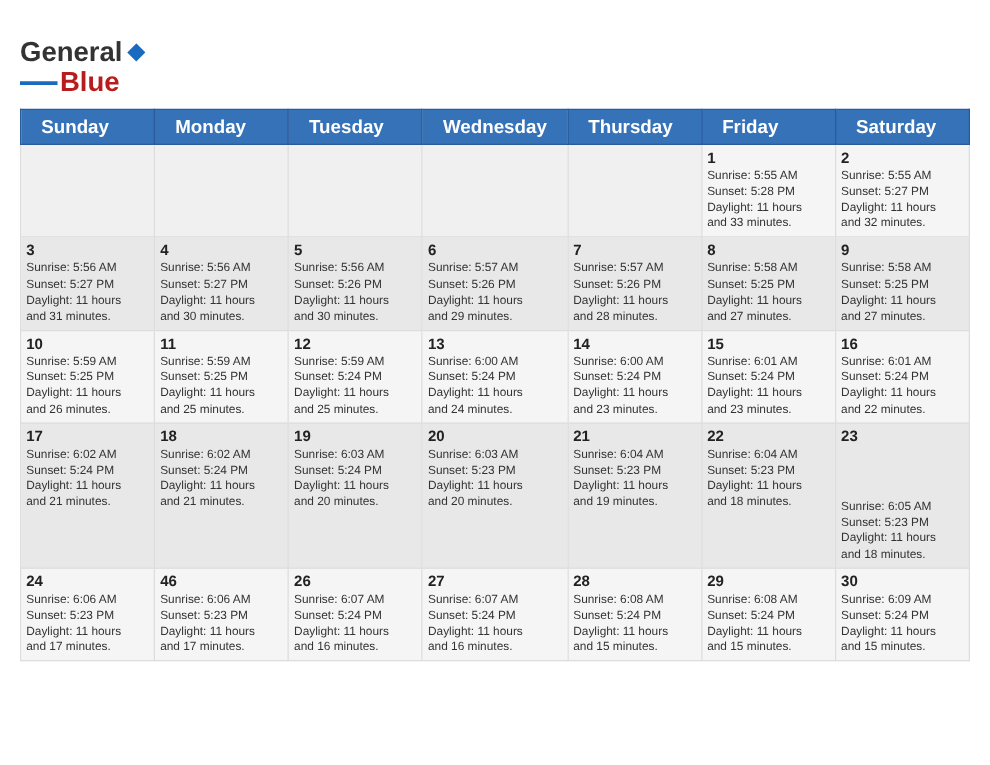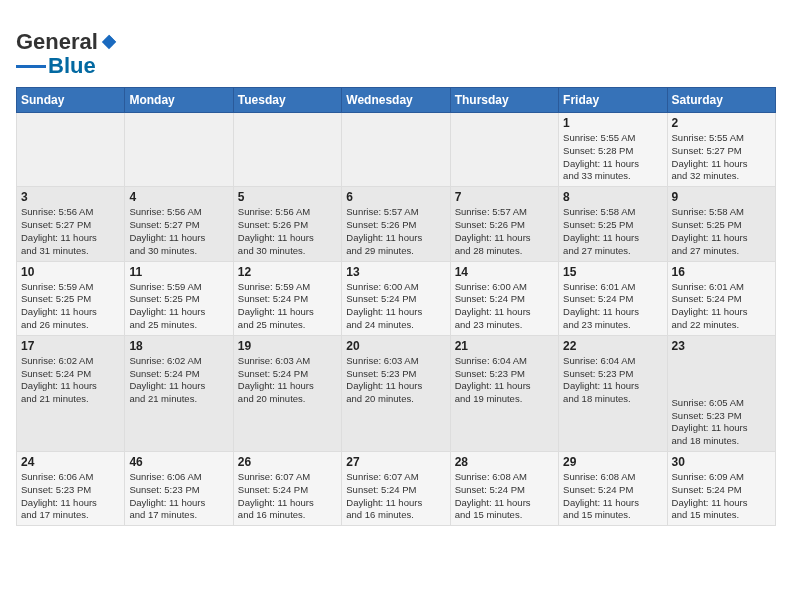--- a/index.html
+++ b/index.html
@@ -51,23 +51,23 @@
       color: #555;
     }
     .calendar {
       width: 100%;
       border-collapse: collapse;
       border: 1px solid #ccc;
     }
     .calendar th {
       background: #3672b8;
       color: #fff;
-      font-size: 12px;
+      font-size: 15px;
       font-weight: bold;
-      padding: 5px 4px;
+      padding: 5px 16px;
       text-align: left;
       border: 1px solid #2a5a9a;
     }
     .calendar td {
       vertical-align: top;
       border: 1px solid #ddd;
       padding: 3px 4px;
       width: 107px;
       min-height: 70px;
       font-size: 10px;
@@ -103,21 +103,21 @@
   <div class="logo">
     <div class="logo-text">
       <span class="logo-general">General</span>
       <svg class="logo-icon" viewBox="0 0 20 20">
         <polygon points="10,2 18,10 10,18 2,10" fill="#1a6abf"></polygon>
         <polygon points="10,2 18,10 10,10" fill="#1a6abf"></polygon>
       </svg>
     </div>
     <div style="display:flex;align-items:center;">
       <span style="width:30px;height:3px;background:#1a6abf;display:inline-block;margin-right:2px;"></span>
-      <span class="logo-blue" style="font-size:22px;font-weight:bold;color:#0369a1;">Blue</span>
+      <span class="logo-blue" style="font-size:22px;font-weight:bold;color:#b91c1c;">Blue</span>
     </div>
   </div>
 </div>
 
 <table class="calendar">
   <thead>
     <tr>
     <th>Sunday</th>
         <th>Monday</th>
         <th>Tuesday</th>

